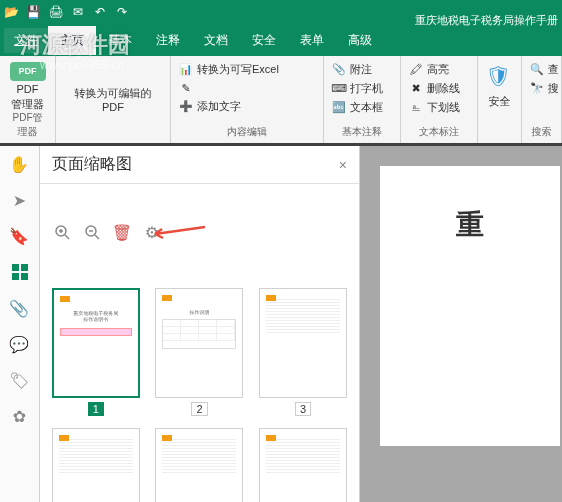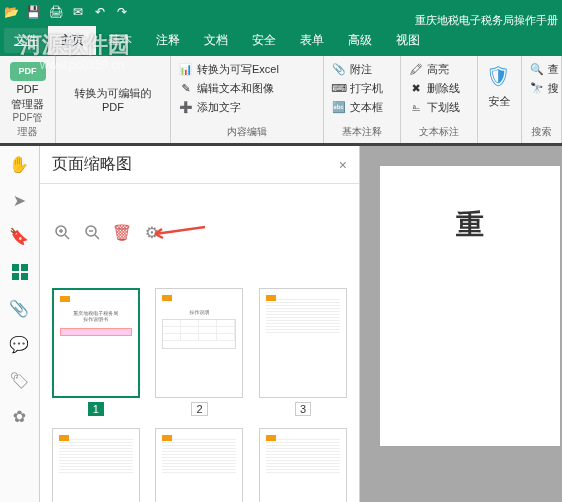--- a/index.html
+++ b/index.html
@@ -93,21 +93,20 @@
 
 <div class="menubar">
   <span class="file-btn">文件</span>
   <span class="menu-item active">主页</span>
   <span class="menu-item">基本</span>
   <span class="menu-item">注释</span>
   <span class="menu-item">文档</span>
   <span class="menu-item">安全</span>
   <span class="menu-item">表单</span>
   <span class="menu-item">高级</span>
-  <span class="menu-item">视图</span>
 </div>
 
 <div class="ribbon">
   <div class="ribbon-group rg-pdf">
     <div class="pdf-icon">PDF</div>
     <div class="pdf-label">PDF</div>
     <div class="pdf-label">管理器</div>
     <div class="ribbon-group-label">PDF管理器</div>
   </div>
 
@@ -115,21 +114,20 @@
     <div class="convert-label">转换为可编辑的PDF</div>
   </div>
 
   <div class="ribbon-group rg-contentedit">
     <div class="ribbon-btn">
         <span class="rb-icon">📊</span>
         <span>转换为可写Excel</span>
       </div>
     <div class="ribbon-btn">
         <span class="rb-icon">✎</span>
-        <span>编辑文本和图像</span>
       </div>
     <div class="ribbon-btn">
         <span class="rb-icon">➕</span>
         <span>添加文字</span>
       </div>
     <div class="ribbon-group-label">内容编辑</div>
   </div>
 
   <div class="ribbon-group rg-basicannot">
     <div class="ribbon-btn">

